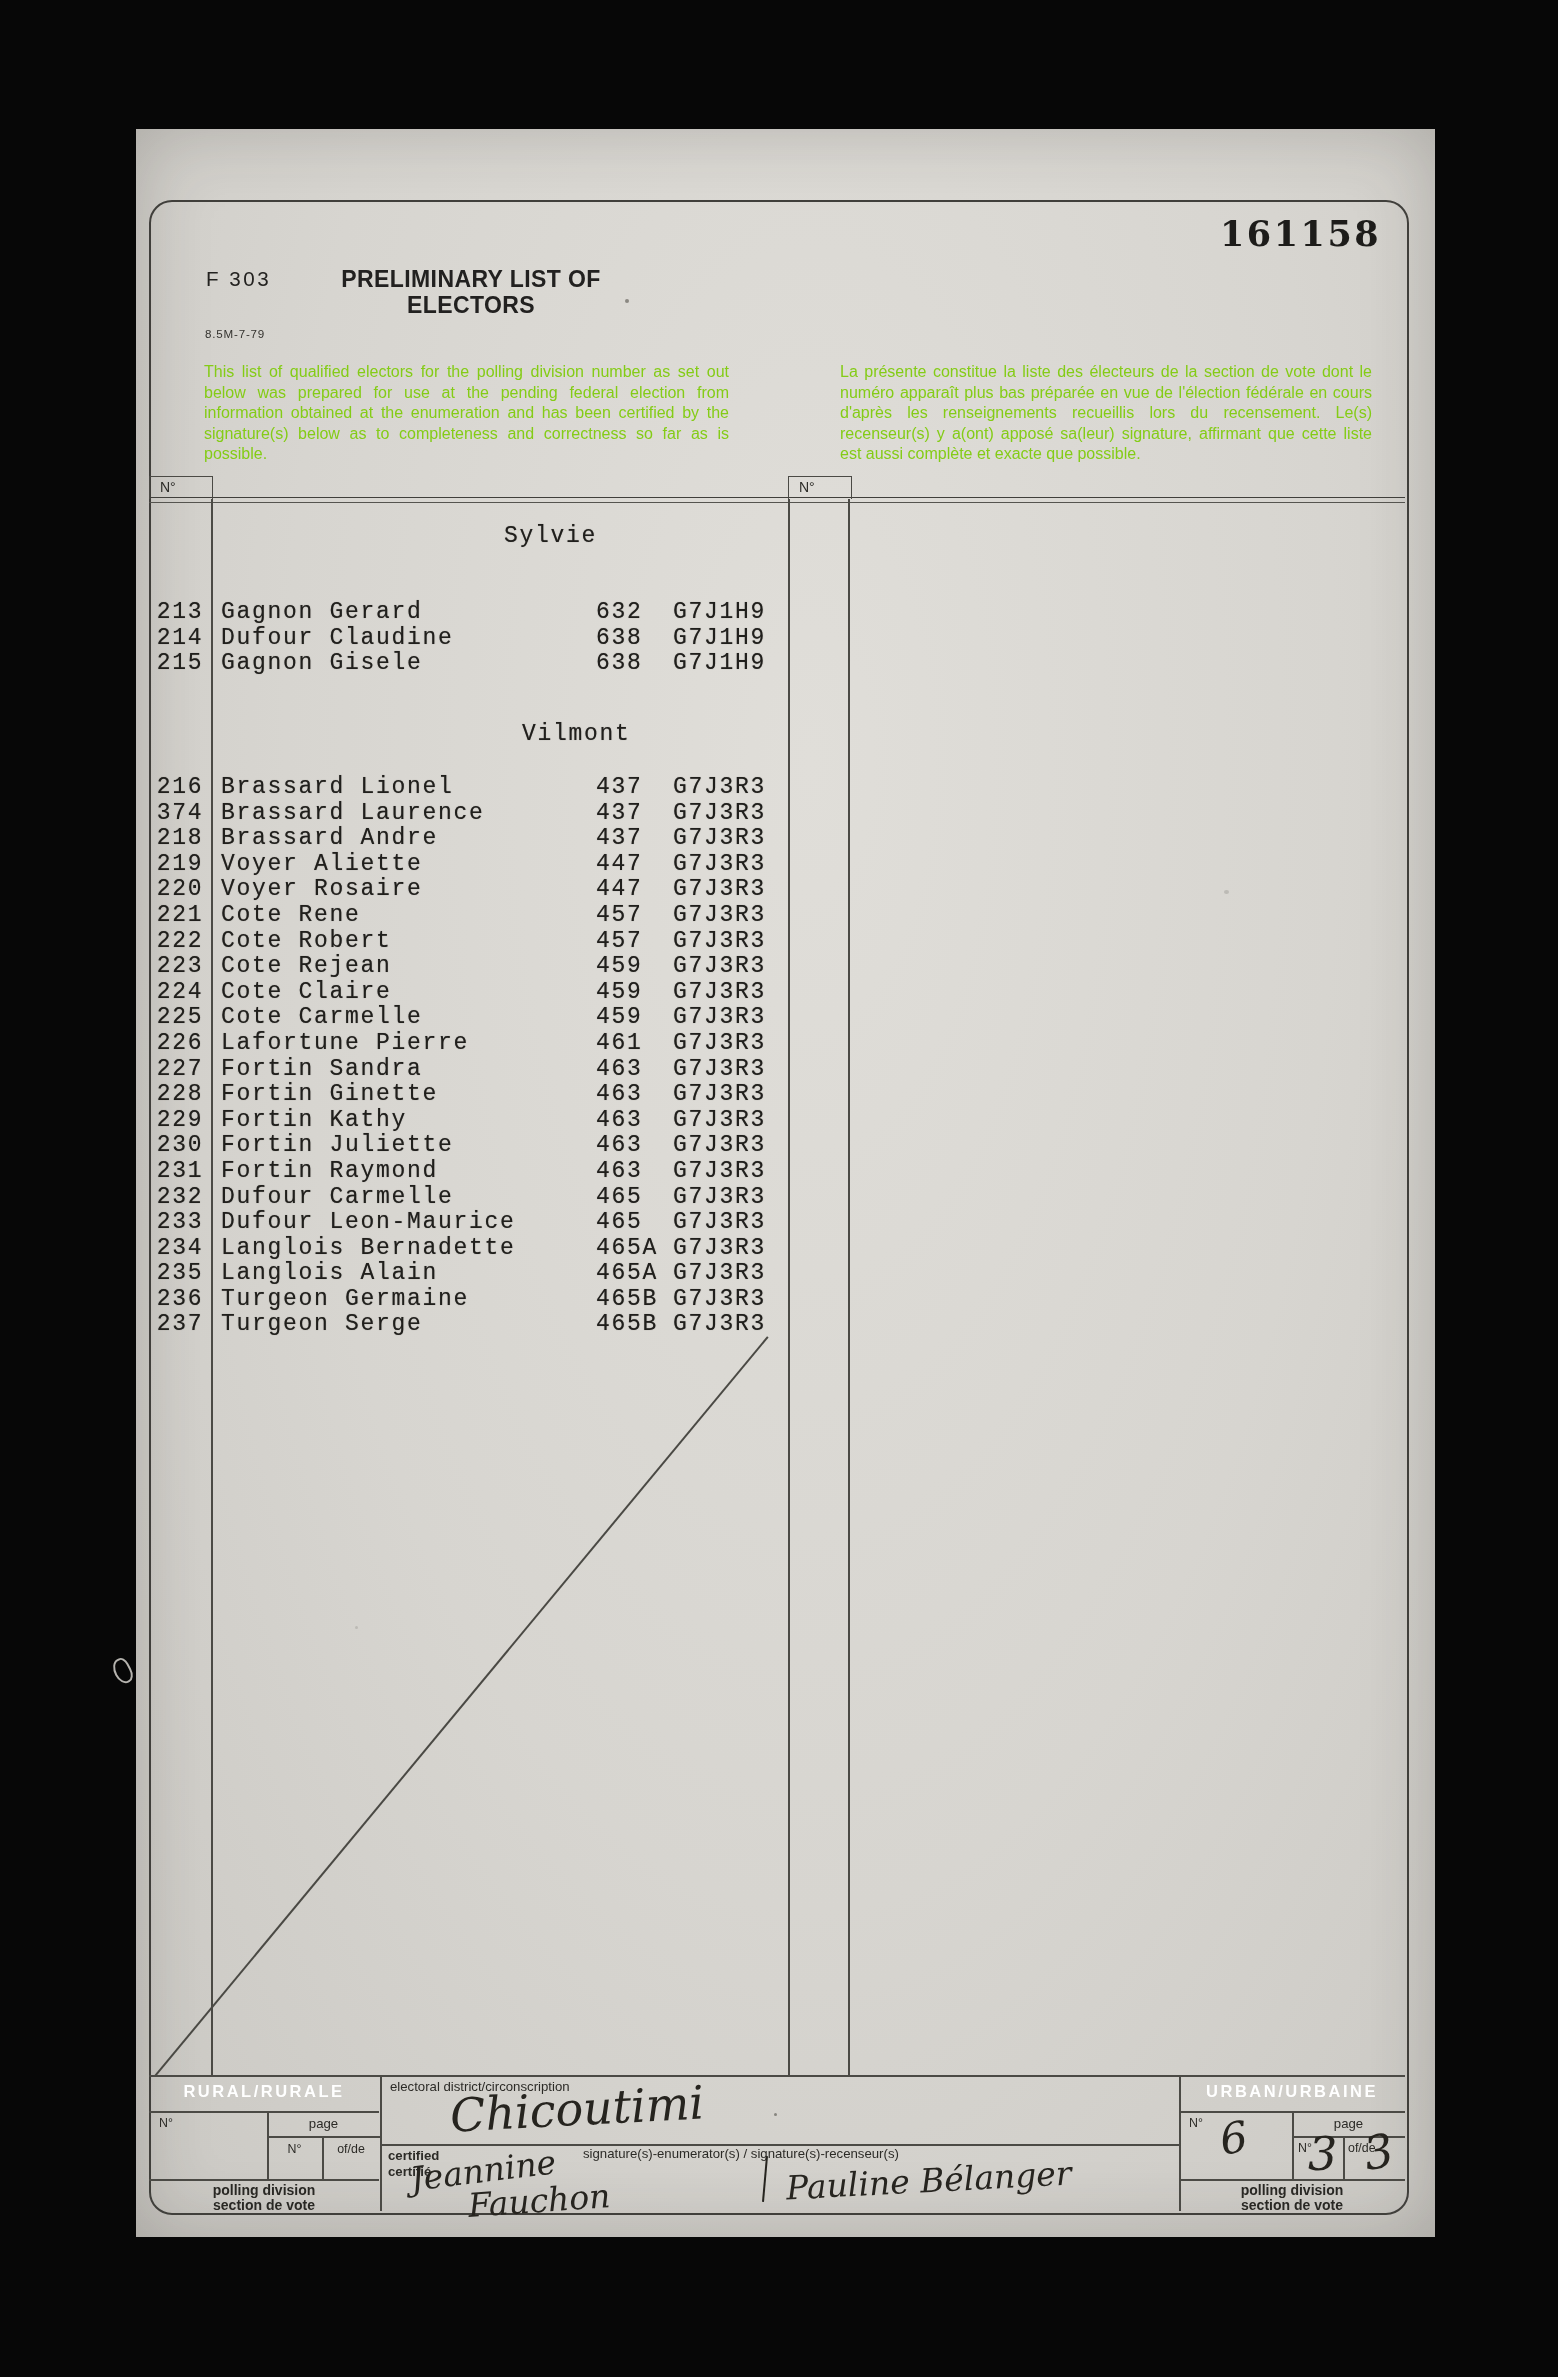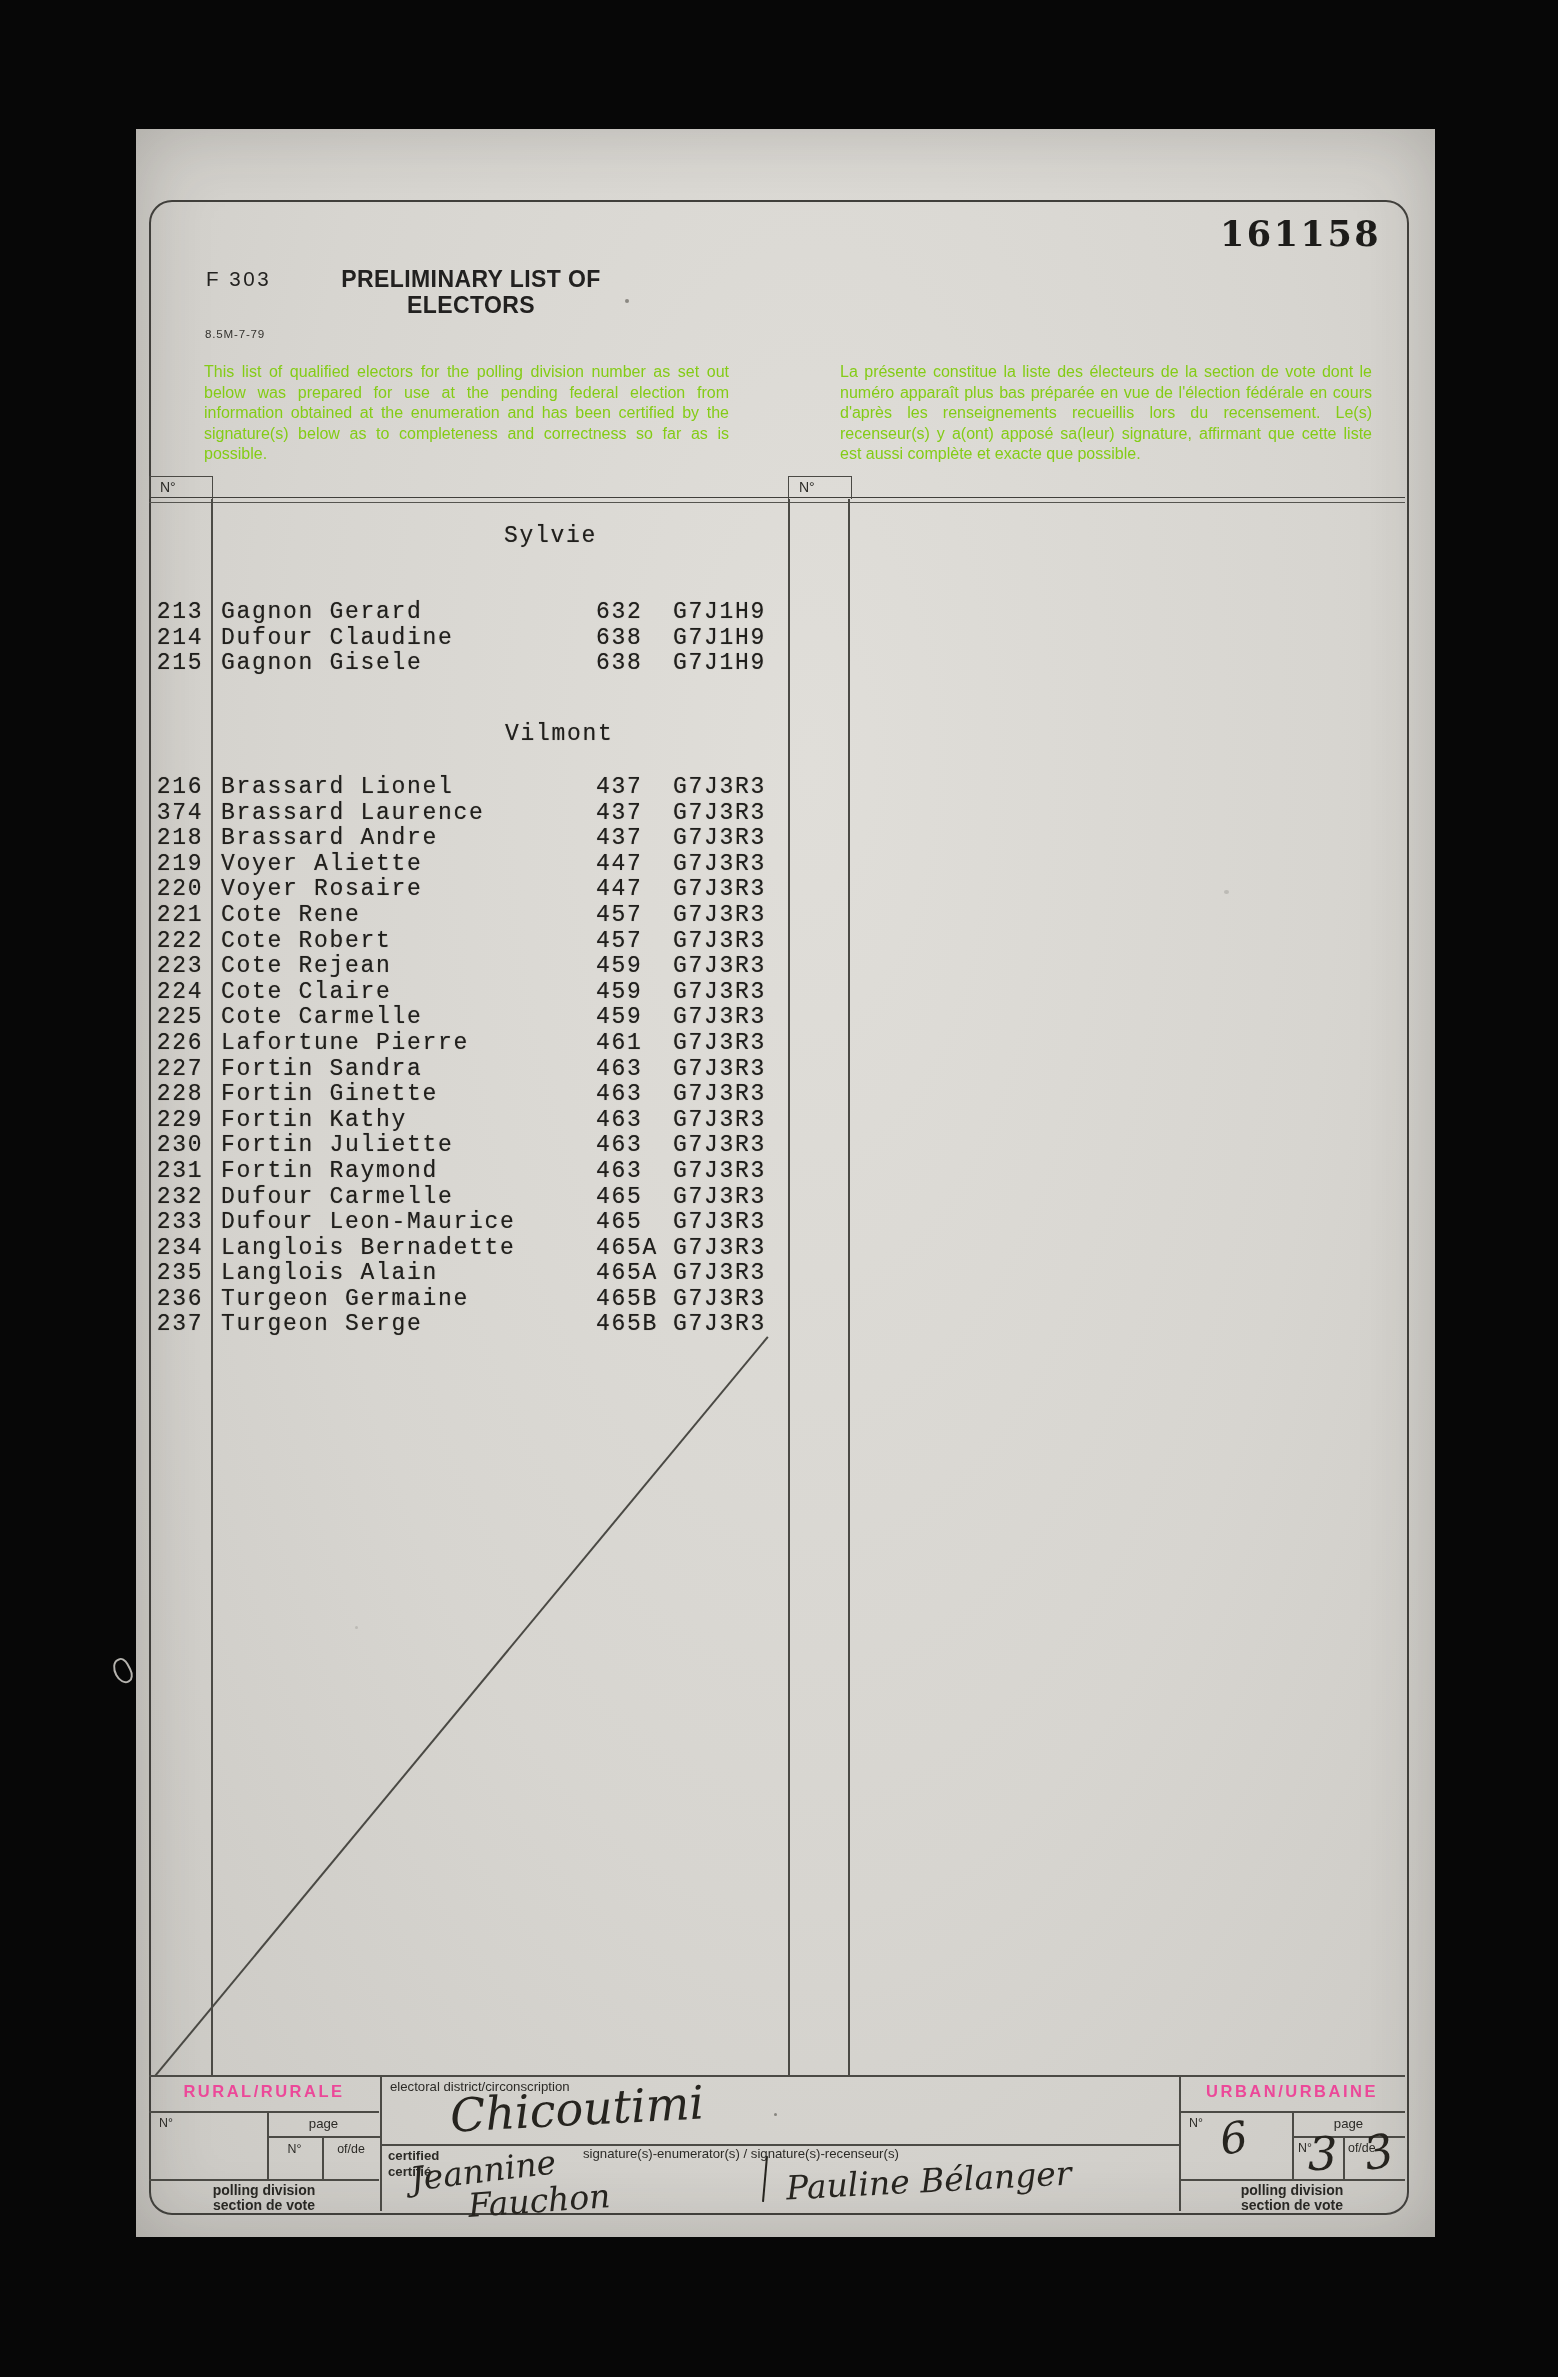--- a/index.html
+++ b/index.html
@@ -41,21 +41,21 @@
   .row span{position:absolute;top:0;}
   .c-no{left:1.7px;}
   .c-name{left:66px;}
   .c-civic{left:441px;}
   .c-postal{left:518px;}
   
   #diag{position:absolute;left:155px;top:2075px;width:960px;height:1.7px;background:#4a4944;
         transform:rotate(-50.34deg);transform-origin:0 50%;}
   
   .cell-label{font-size:13.2px;color:#2c2b27;}
-  .box-head{font-weight:bold;font-size:16.5px;letter-spacing:2.5px;color:#ec4899;text-align:center;}
+  .box-head{font-weight:bold;font-size:16.5px;letter-spacing:2.5px;color:#ffffff;text-align:center;}
   .small-lab{font-size:12.4px;color:#2c2b27;}
   .polling{font-weight:bold;font-size:14px;line-height:15px;text-align:center;color:#292824;}
   .hand{font-family:"DejaVu Serif",serif;font-style:italic;color:#26241f;white-space:nowrap;}
   
   .speck{position:absolute;border-radius:50%;background:rgba(40,38,32,.45);}
   #edge-mark{position:absolute;left:114px;top:1658px;width:13.2px;height:21.5px;border:2.5px solid #b5b3ae;
              border-radius:60% 40% 50% 55%;transform:rotate(-28deg);background:transparent;}
 </style>
 </head>
 <body>
@@ -107,21 +107,21 @@
       </div>
 
       <div class="row">
         <span class="c-no">215</span>
         <span class="c-name">Gagnon Gisele</span>
         <span class="c-civic">638</span>
         <span class="c-postal">G7J1H9</span>
       </div>
     </div>
 
-  <div class="abs tw street-head" style="left:505px;top:721px;">Vilmont</div>
+  <div class="abs tw street-head" style="left:522px;top:721px;">Vilmont</div>
   <div class="rows tw" style="left:155px;top:774px;">
 
       <div class="row">
         <span class="c-no">216</span>
         <span class="c-name">Brassard Lionel</span>
         <span class="c-civic">437</span>
         <span class="c-postal">G7J3R3</span>
       </div>
 
       <div class="row">

